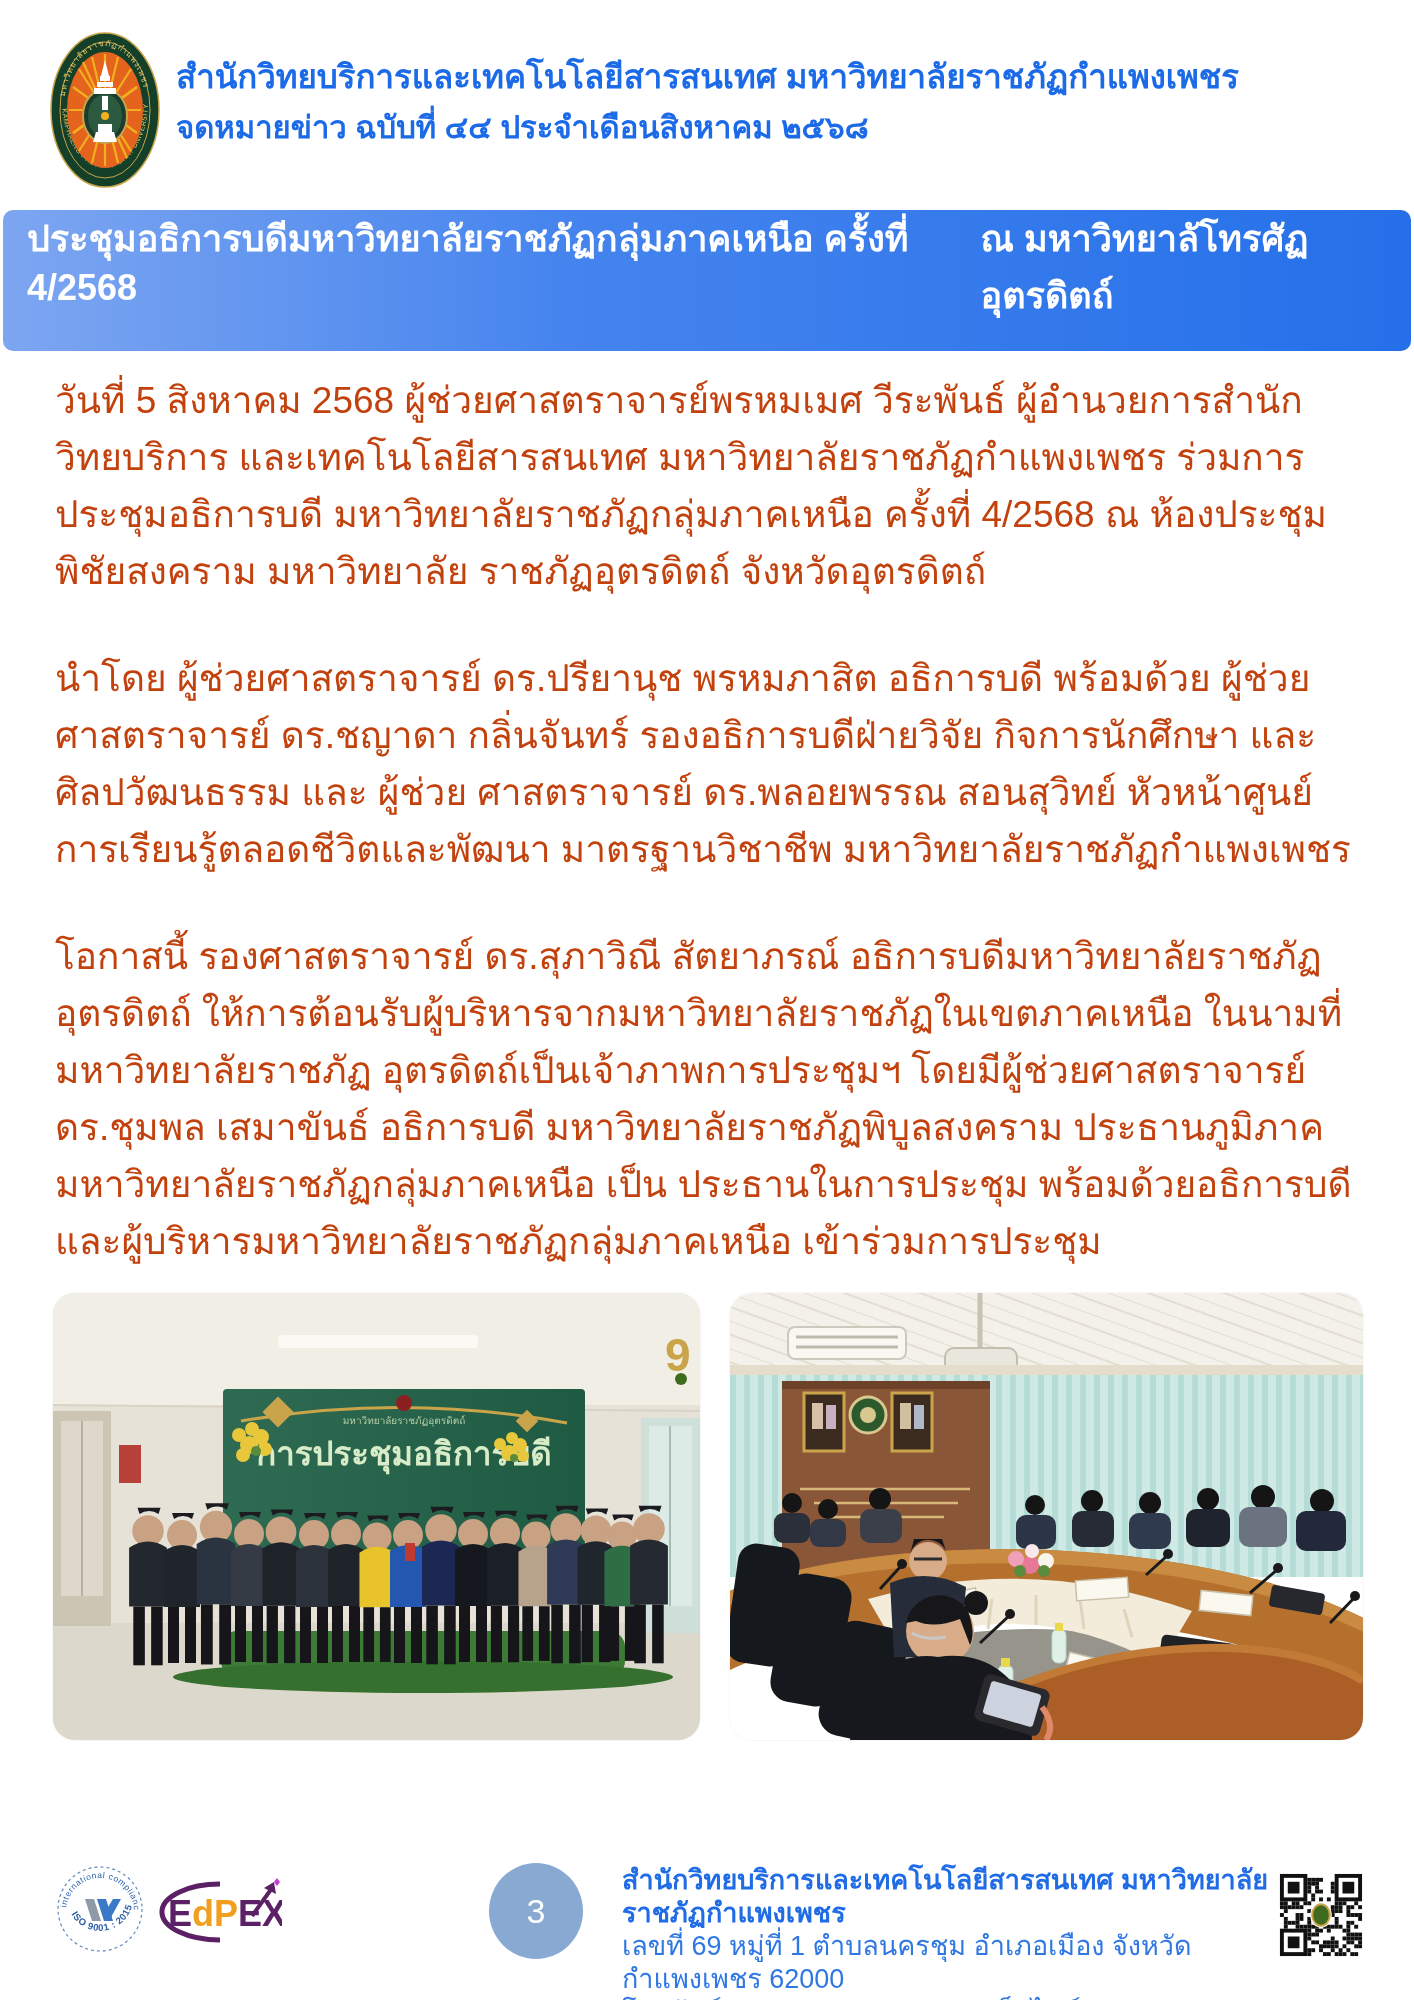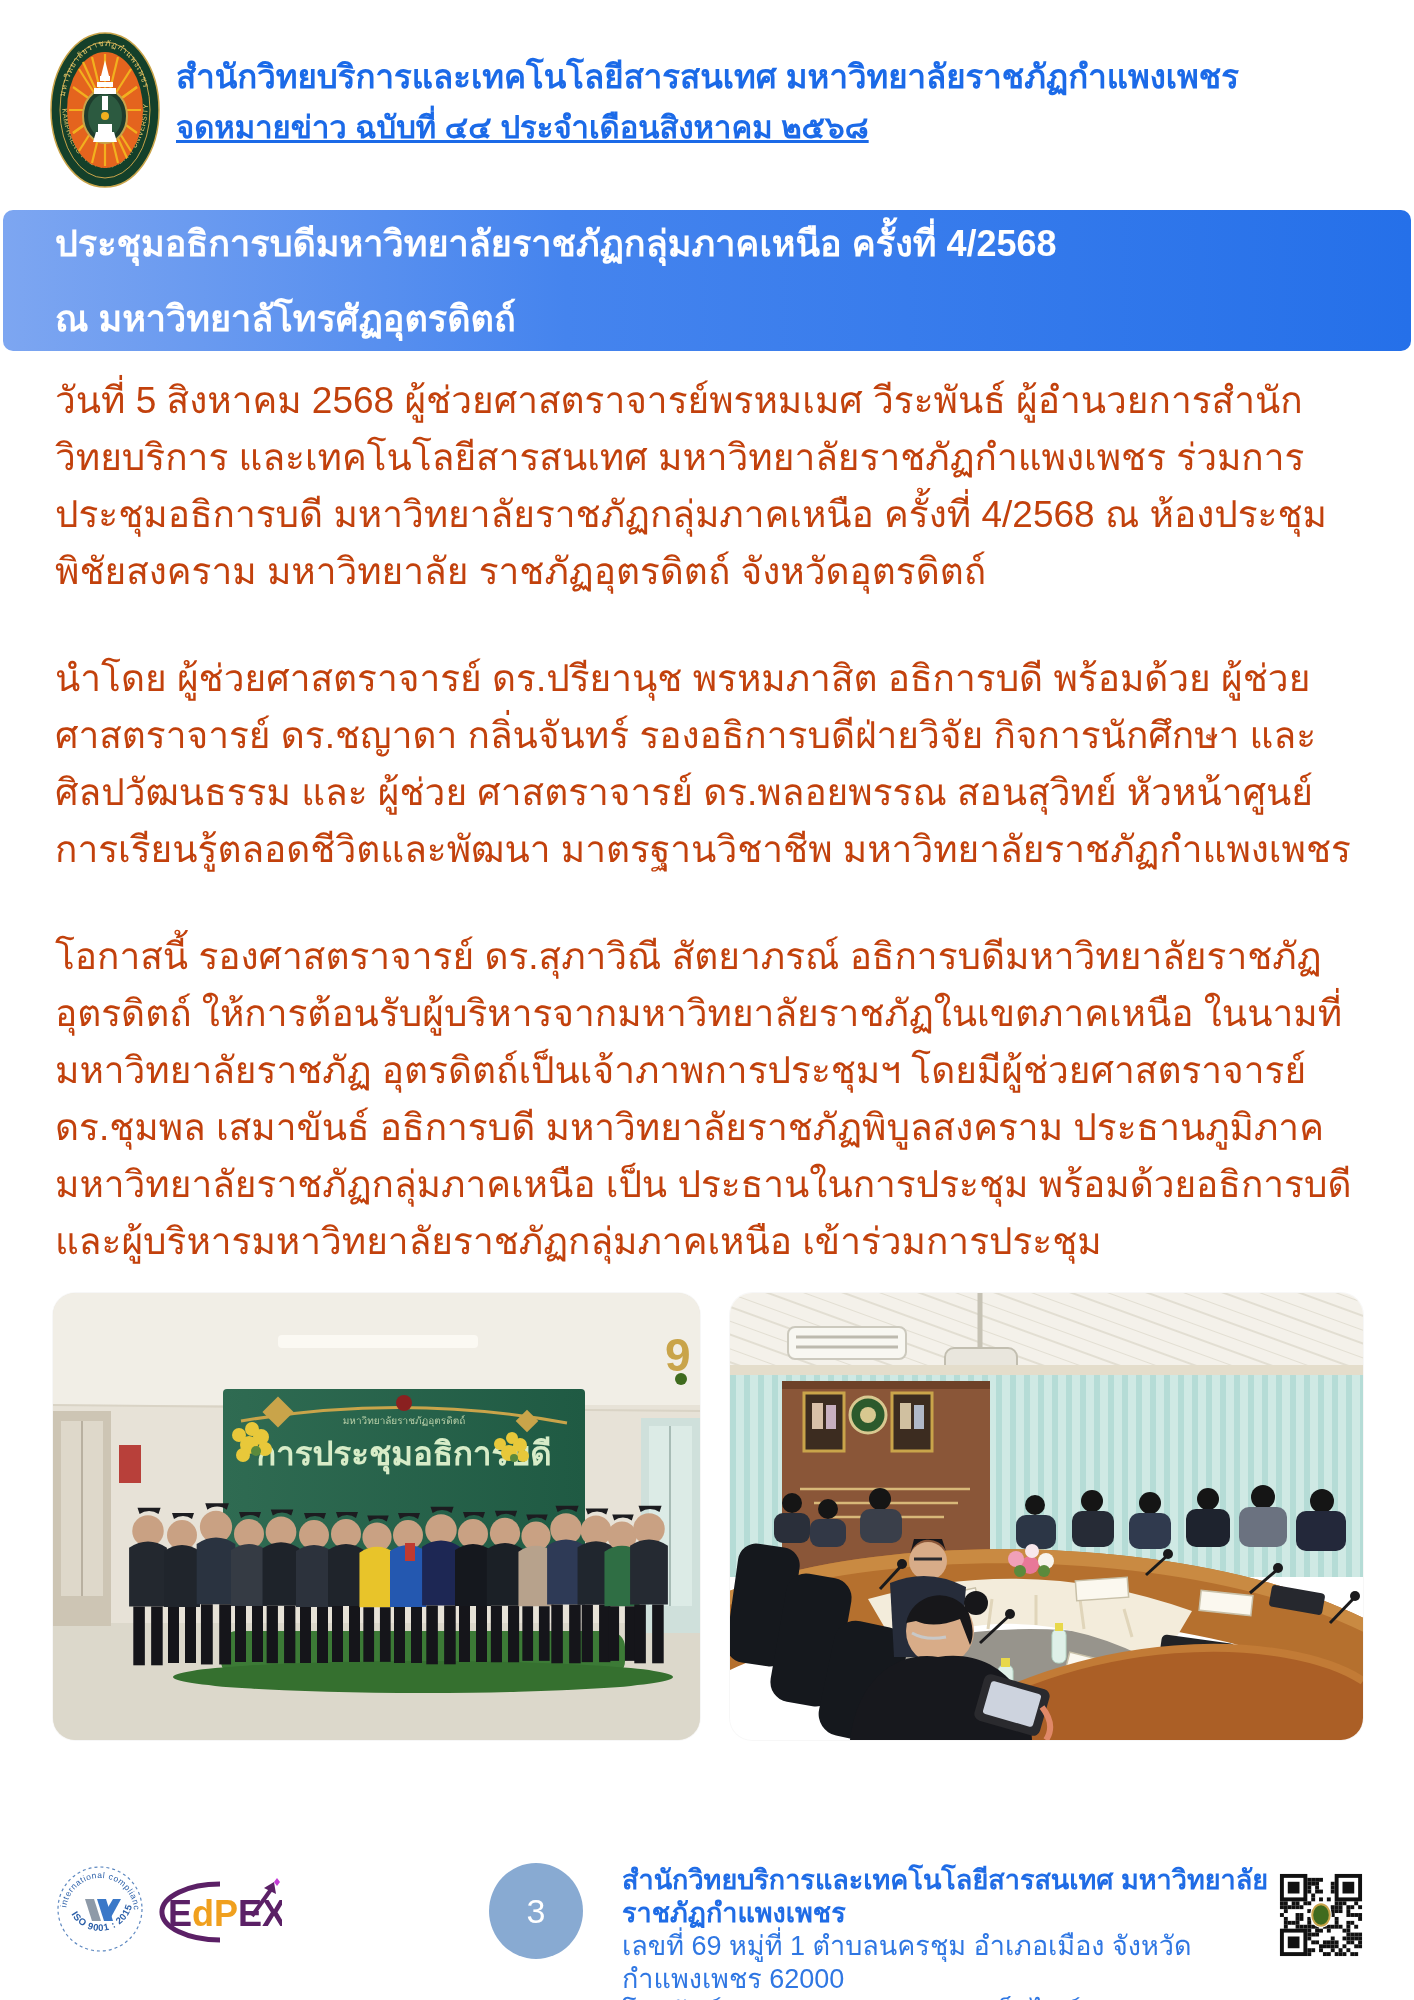--- a/index.html
+++ b/index.html
@@ -2,26 +2,26 @@
 <html><head>
 <meta charset="utf-8">
 <style>
   html,body{margin:0;padding:0;background:#ffffff;}
   .page{position:relative;width:1414px;height:2000px;background:#fff;overflow:hidden;
         font-family:"Liberation Sans",sans-serif;}
   
   .seal{position:absolute;left:50px;top:32px;width:110px;height:156px;}
   .header-titles{position:absolute;left:176px;top:58px;color:#1b6ae8;font-weight:bold;}
   .org-name{font-size:33px;line-height:38px;}
-  .issue-line{font-size:31px;line-height:36px;margin-top:14px;text-decoration:underline;}
+  .issue-line{font-size:31px;line-height:36px;margin-top:14px;}
   
   .banner{position:absolute;left:3px;top:210px;width:1408px;height:141px;border-radius:10px;
           background:linear-gradient(90deg,#7da6f1 0%,#4584ee 40%,#2570e9 100%);
           color:#ffffff;font-weight:bold;font-size:36px;
-          display:flex;flex-direction:column;justify-content:center;gap:18px;padding-left:52px;box-sizing:border-box;}
+          display:flex;flex-direction:row;justify-content:center;gap:18px;padding-left:24px;box-sizing:border-box;}
   
   .article{position:absolute;left:55px;top:372px;width:1312px;color:#c2410c;
            font-size:37px;line-height:57px;}
   .article p{margin:0 0 50px 0;}
   
   .photo{position:absolute;top:1293px;height:447px;border-radius:22px;overflow:hidden;box-shadow:0 0 0 1px rgba(0,0,0,0.03);}
   .photo-left{left:53px;width:647px;}
   .photo-right{left:730px;width:633px;}
   .photo svg{display:block;width:100%;height:100%;}
   

